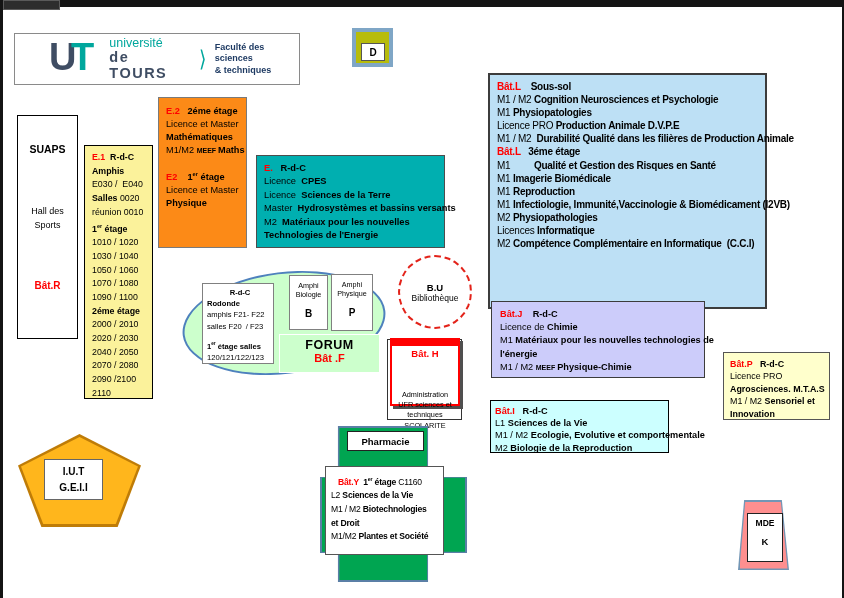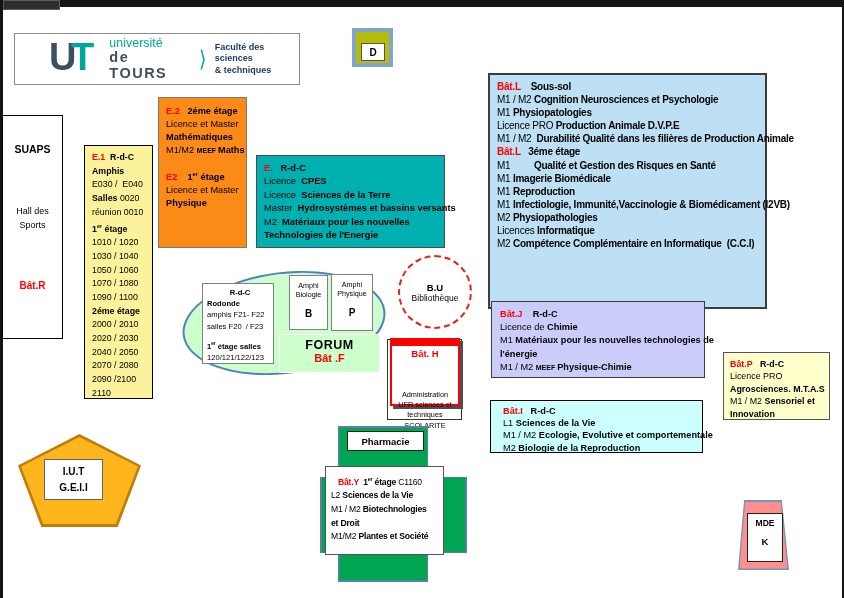--- a/index.html
+++ b/index.html
@@ -30,40 +30,40 @@
   .logo-words .w2 { color:#3f4d63; font-size:14.5px; font-weight:bold; letter-spacing:1.5px; }
   .logo-div { color:#00a79d; font-size:22px; font-weight:bold; margin:0 8px 0 12px; transform:scaleX(0.6); }
   .logo-fac { color:#1f3b63; font-size:9px; font-weight:bold; line-height:1.25; }
 
   
   .d-block { left:352px; top:28px; width:41px; height:39px; background:#b7bc0b; border:4px solid #7fa6c6; }
   .d-inner { position:absolute; left:5px; top:11px; width:24px; height:18px; background:#fff; border:1px solid #555;
              display:flex; align-items:center; justify-content:center; font-weight:bold; font-size:10px; }
 
   
-  .suaps { left:2px; top:115px; width:61px; height:224px; background:#fff; border:1.5px solid #000;
+  .suaps { left:17px; top:115px; width:61px; height:224px; background:#fff; border:1.5px solid #000;
            text-align:center; }
   .suaps .t1 { margin-top:27px; font-weight:bold; font-size:10.5px; }
   .suaps .t2 { margin-top:50px; font-size:9px; line-height:1.5; }
   .suaps .t3 { margin-top:48px; font-weight:bold; font-size:10px; color:#f00; }
 
   
   .e1 { left:84px; top:97px; width:69px; height:254px; background:#fbf29b; border:1px solid #000;
         padding:5px 0 0 7px; font-size:8.8px; line-height:13.7px;margin-top:48px; }
   .e2 { left:158px; top:97px; width:89px; height:151px; background:#fc8a17; border:1px solid #7a7a7a;
         padding:7px 0 0 7px; font-size:9.2px; line-height:13px; }
   .e2 .ln:nth-child(5) { margin-top:11px; }
   .eteal { left:256px; top:155px; width:189px; height:93px; background:#00afb0; border:1.5px solid #4d4d4d;
         padding:6px 0 0 7px; font-size:9.3px; line-height:13.4px; }
   .batl { left:488px; top:73px; width:279px; height:236px; background:#bde0f5; border:2px solid #3c3c3c;
         padding:5px 0 0 7px; font-size:10px; line-height:13.1px; letter-spacing:-0.25px; }
   .batj { left:491px; top:301px; width:214px; height:77px; background:#ccccfa; border:1.5px solid #3c3c3c;
         padding:6px 0 0 8px; font-size:9.2px; line-height:13.2px; }
-  .bati { left:490px; top:400px; width:213px; height:53px; background:#ccffff; border:1.5px solid #000;
-        padding:4px 0 0 12px; font-size:9.2px; line-height:12.2px; }
+  .bati { left:490px; top:400px; width:179px; height:53px; background:#ccffff; border:1.5px solid #000;
+        padding:4px 0 0 4px; font-size:9.2px; line-height:12.2px; }
   .batp { left:723px; top:352px; width:107px; height:68px; background:#ffffcc; border:1px solid #555;
         padding:5px 0 0 6px; font-size:8.9px; line-height:12.4px; }
 
   
   .forum-ellipse { left:182px; top:272px; width:204px; height:102px; background:#ccffcc;
         border:2px solid #4e81bd; border-radius:50%; transform:rotate(-7deg); }
   .rodonde { left:202px; top:283px; width:72px; height:81px; background:#fff; border:1px solid #808080;
         padding:3px 0 0 4px; font-size:7.6px; line-height:11.2px; }
   .rodonde .ln:first-child { text-align:center; }
   .rodonde .ln:nth-child(4) { margin-bottom:6px; }

